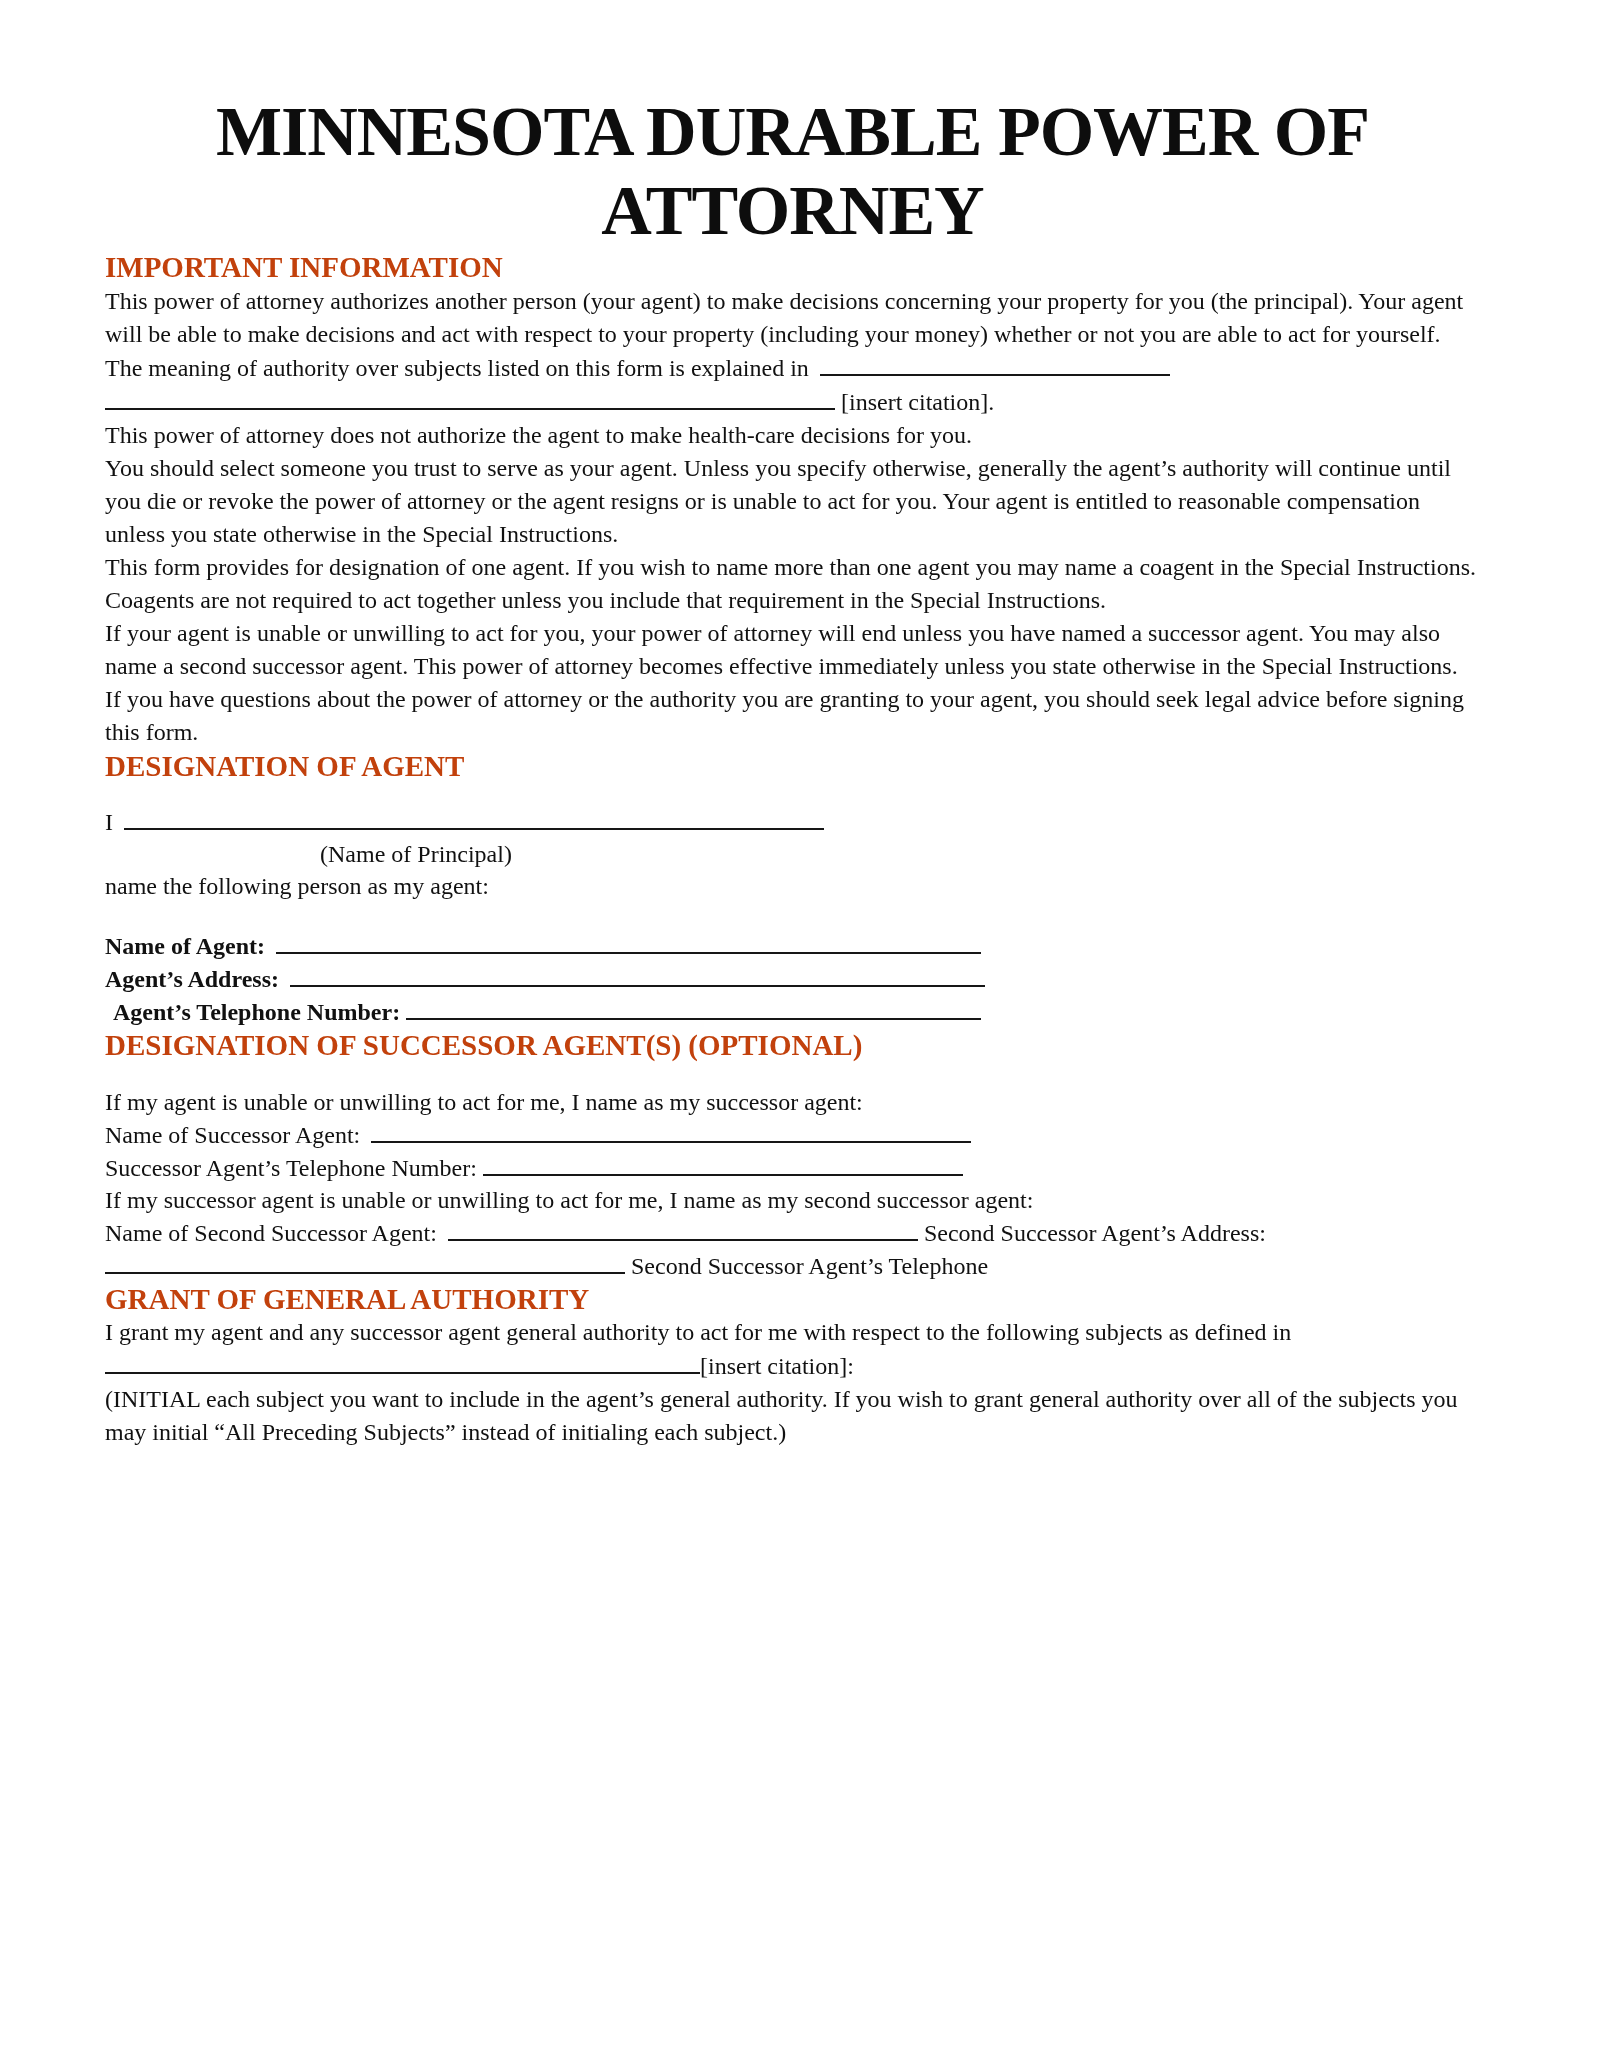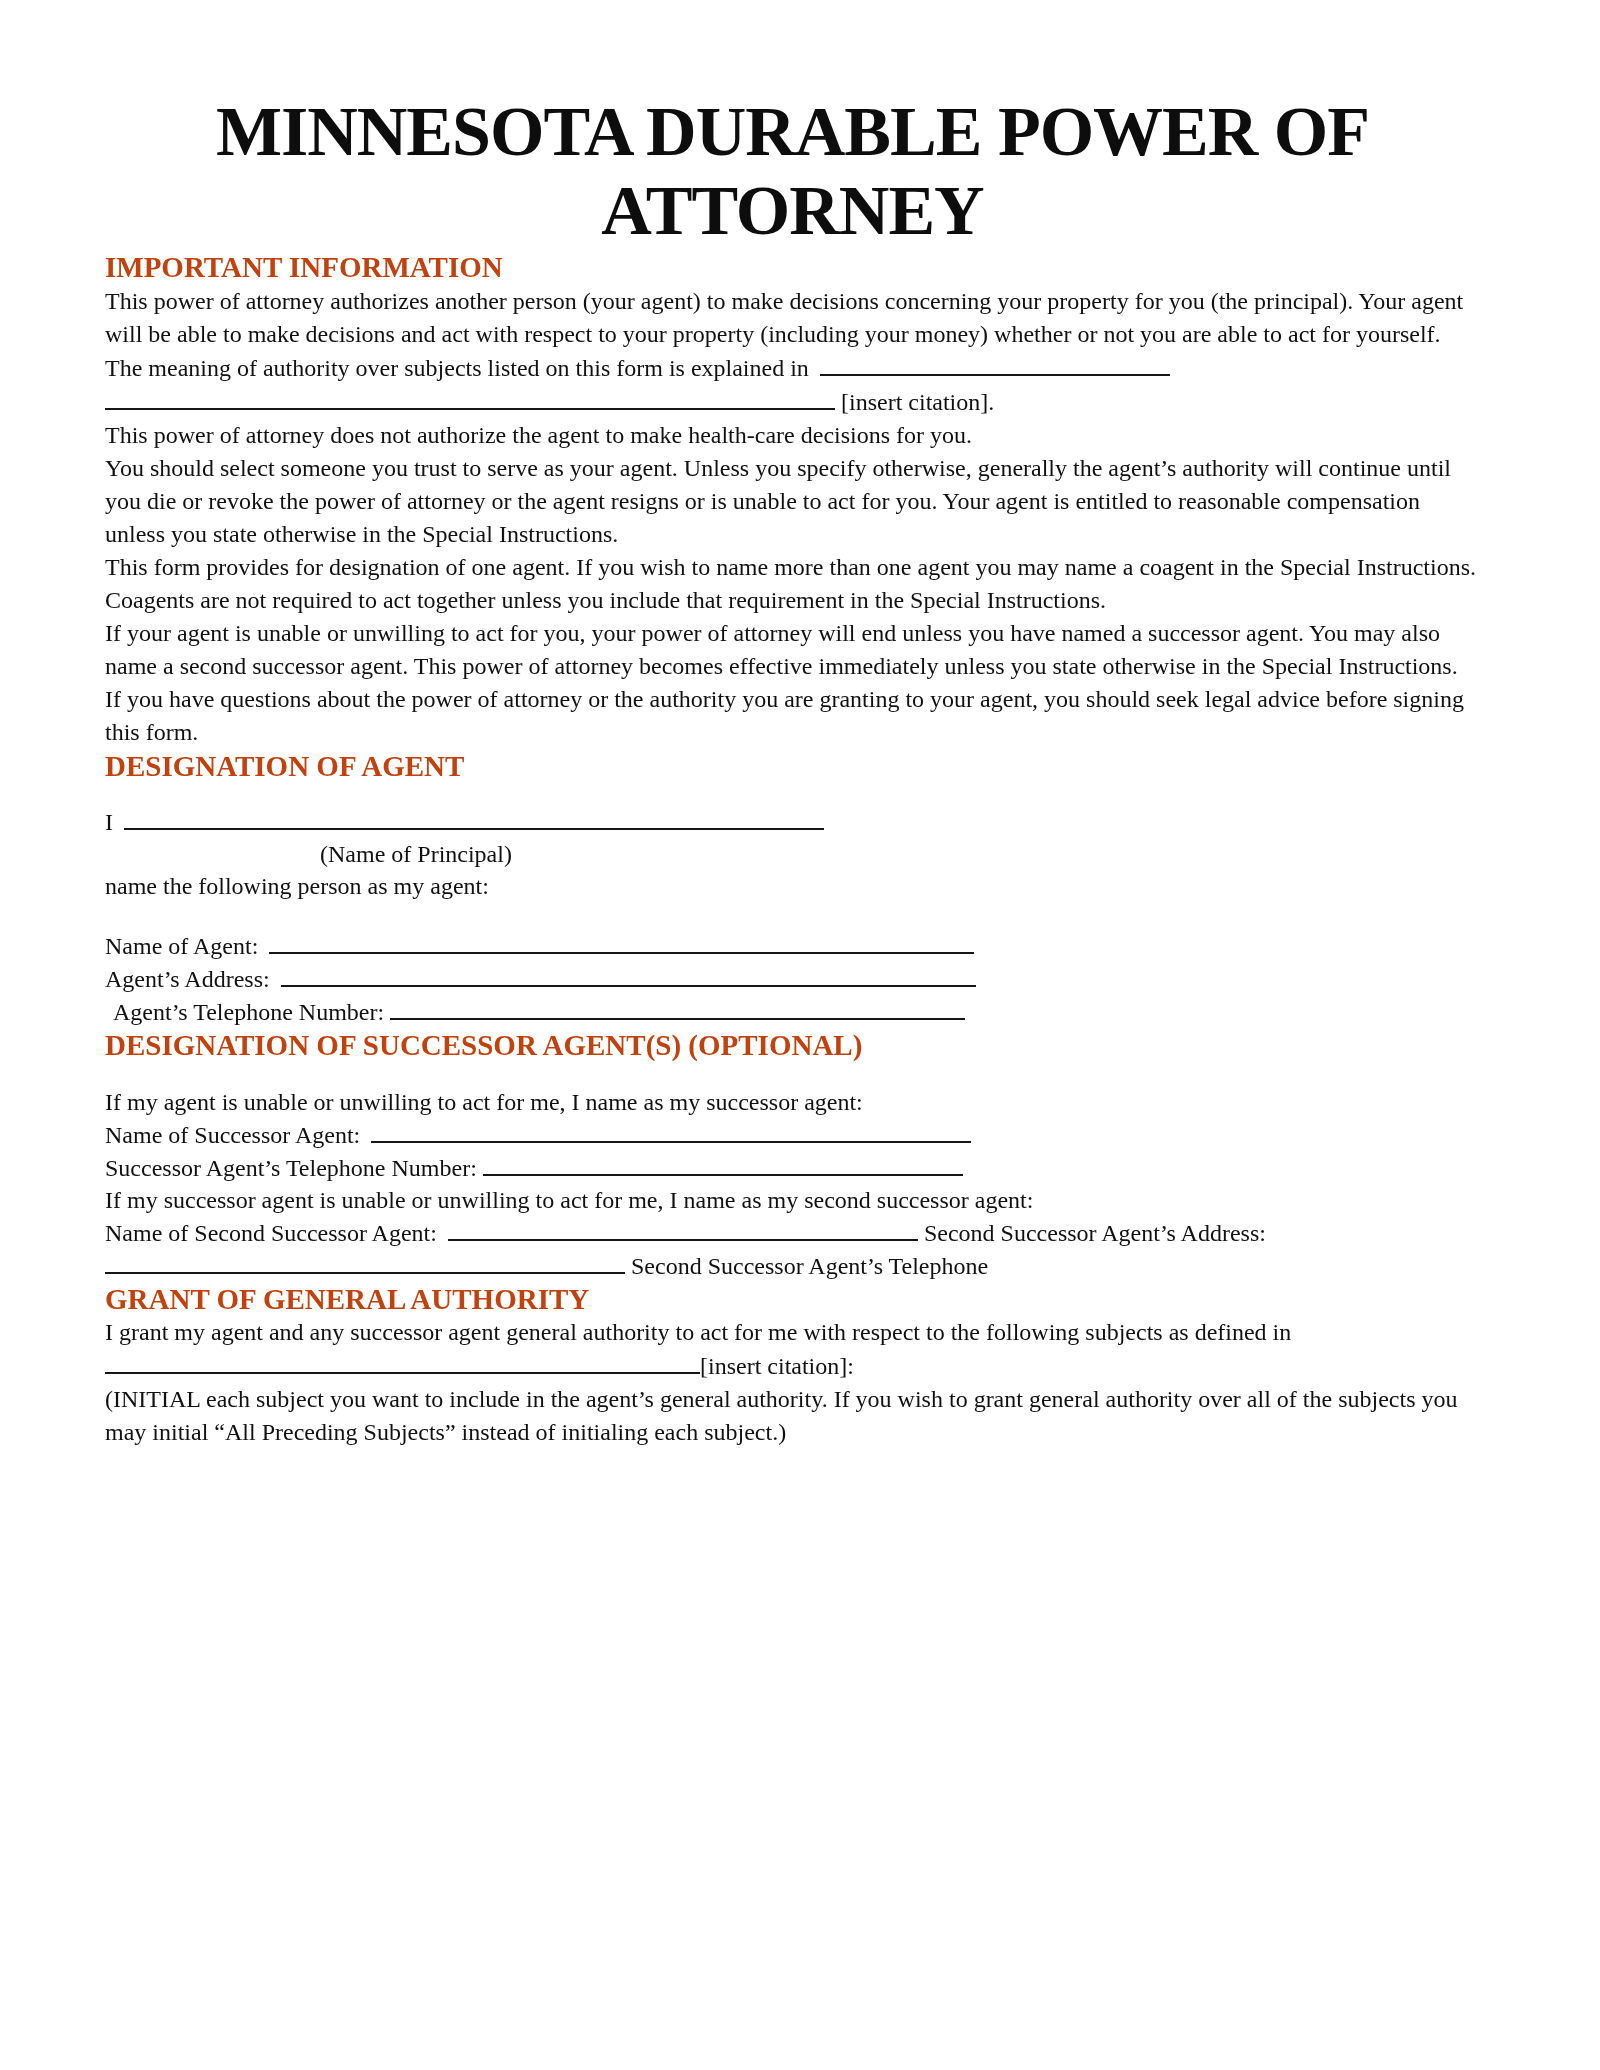--- a/index.html
+++ b/index.html
@@ -46,21 +46,21 @@
   .mt-p2 { margin-top: 22px; }
   .mt-p3 { margin-top: 20px; }
   .mt-p4 { margin-top: 17px; }
   .mt-p5 { margin-top: 16px; }
   .mt-p6 { margin-top: 14px; }
 
   .fblock { font-size: 24px; line-height: 32px; margin: 0; }
   .fline  { white-space: nowrap; }
   .mt-iline   { margin-top: 22px; }
   .mt-intro   { margin-top: 18px; }
-  .mt-fields  { margin-top: 26px; }
+  .mt-fields  { margin-top: 26px; font-weight: bold; }
   .mt-sblock  { margin-top: 24px; }
   .mt-grant1  { margin-top: 28px; }
   .mt-grant2  { margin-top: 18px; }
 
   .caption-principal { margin-left: 215px; }
   .indent-sm { padding-left: 8px; }
 
   .blank {
     display: inline-block;
     border-bottom: 2px solid #161616;

